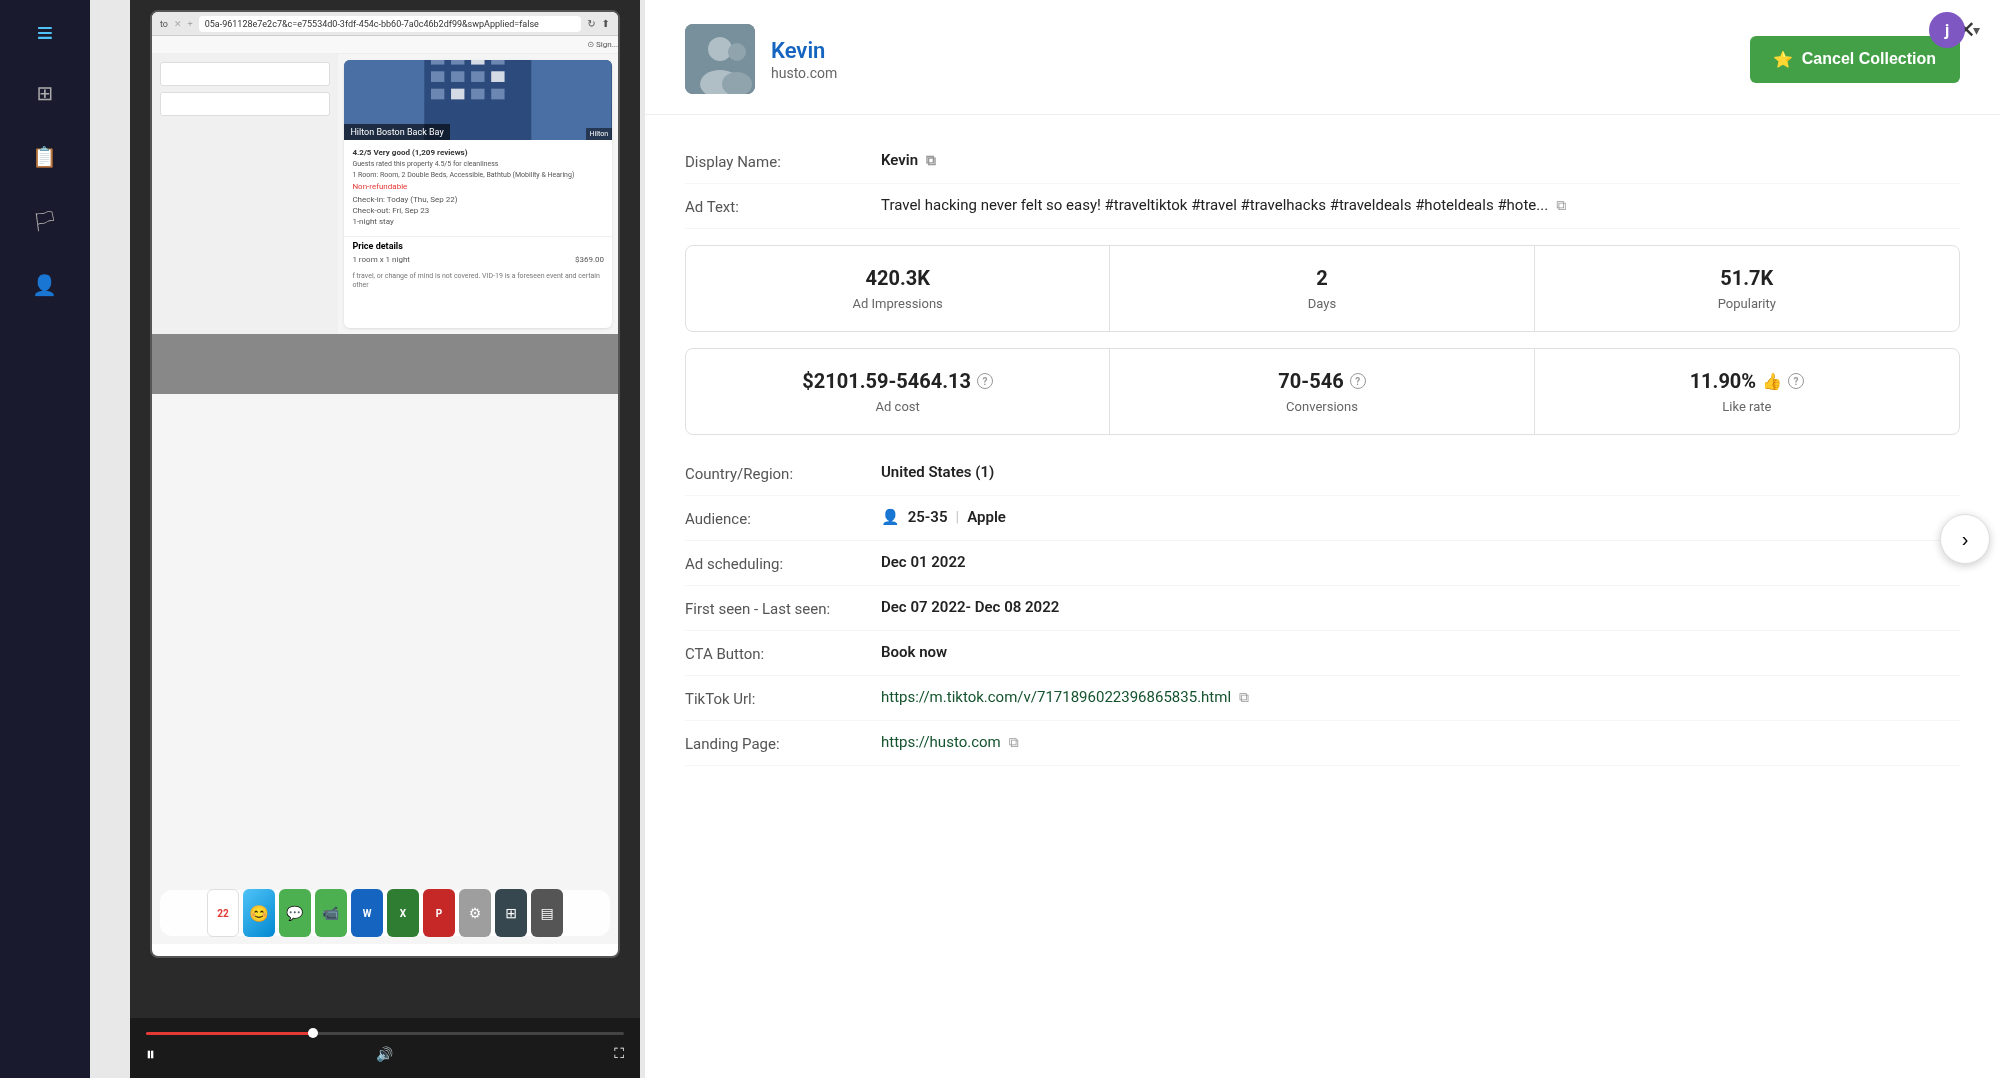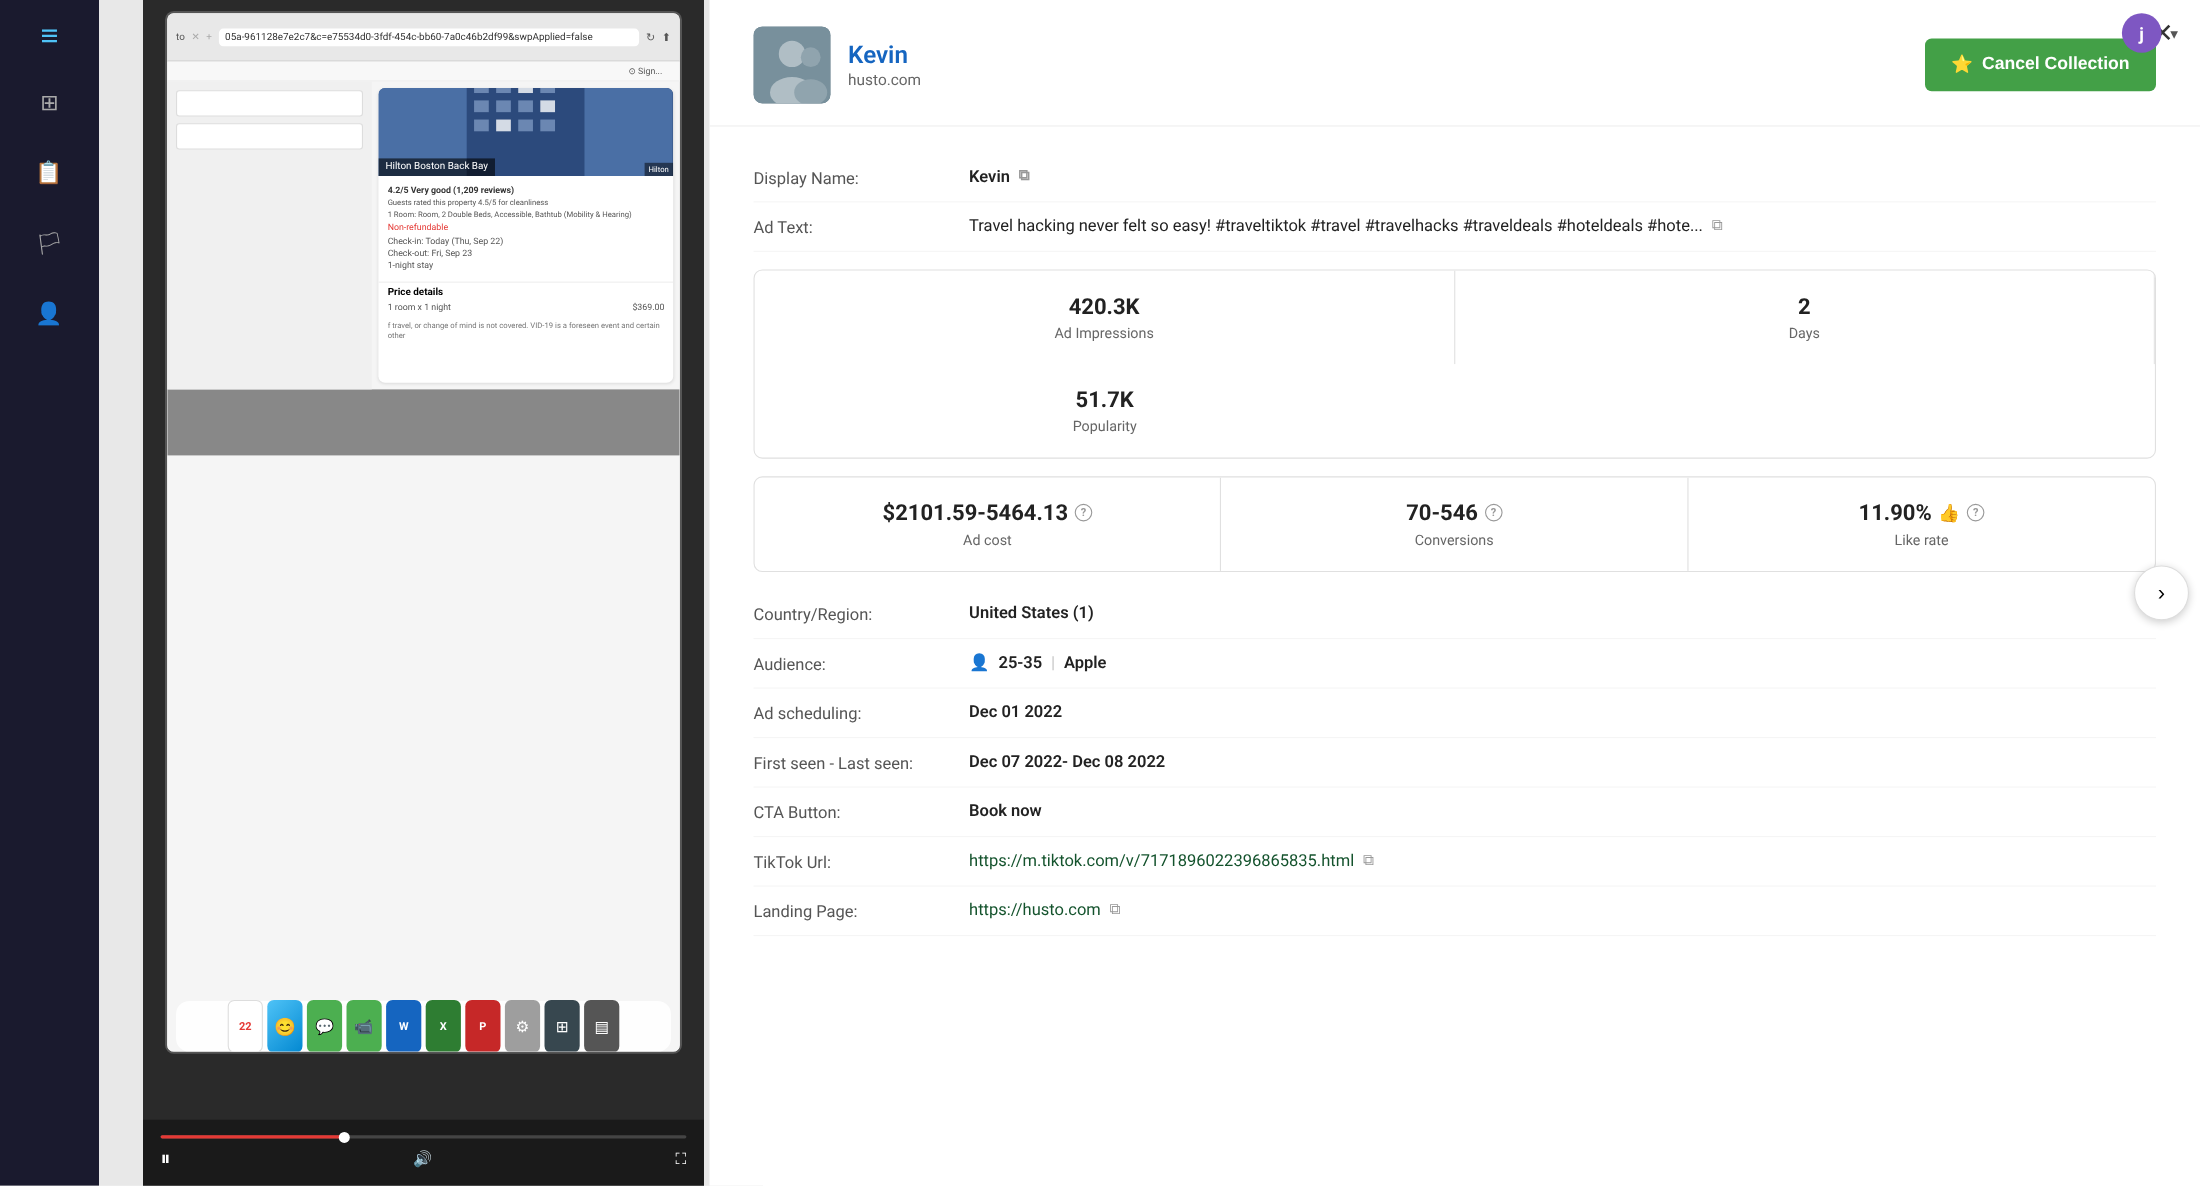--- a/index.html
+++ b/index.html
@@ -66,21 +66,21 @@
       right: 20px;
       bottom: 60px;
       background: #fff;
       border-radius: 8px;
       overflow: hidden;
       border: 2px solid #555;
     }
 
     .phone-browser-bar {
       background: #e8e8e8;
-      height: 44px;
+      height: 24px;
       display: flex;
       align-items: center;
       padding: 0 8px;
       gap: 6px;
       border-bottom: 1px solid #ccc;
     }
 
     .browser-url {
       flex: 1;
       font-size: 9px;
@@ -384,21 +384,21 @@
     .link-value {
       color: #14532d;
       text-decoration: none;
       font-weight: 400;
       word-break: break-all;
     }
 
     
     .stats-grid {
       display: grid;
-      grid-template-columns: 1fr 1fr;
+      grid-template-columns: 1fr 1fr 1fr;
       border: 1px solid #e0e0e0;
       border-radius: 8px;
       overflow: hidden;
       margin: 16px 0;
     }
 
     .stat-cell {
       padding: 20px 16px;
       text-align: center;
       border-right: 1px solid #e0e0e0;
@@ -512,21 +512,21 @@
       <div class="phone-browser-bar">
         <span style="font-size:9px;color:#555;">to</span>
         <span style="font-size:9px;color:#aaa;">✕</span>
         <span style="font-size:9px;color:#aaa;">+</span>
         <div class="browser-url">05a-961128e7e2c7&amp;c=e75534d0-3fdf-454c-bb60-7a0c46b2df99&amp;swpApplied=false</div>
         <span style="font-size:10px;color:#555;">↻</span>
         <span style="font-size:10px;color:#555;">⬆</span>
       </div>
       <div class="phone-content">
 
-        <div style="background:#f8f8f8;padding:4px 16px;display:flex;justify-content:flex-end;border-bottom:1px solid #eee;">
+        <div style="background:#f8f8f8;padding:4px 0;display:flex;justify-content:flex-end;border-bottom:1px solid #eee;">
           <span style="font-size:8px;color:#555;">⊙ Sign...</span>
         </div>
 
         <div style="display:flex;height:280px;">
           <div style="width:40%;background:#f0f0f0;padding:8px;display:flex;flex-direction:column;gap:6px;">
             <div style="background:#fff;height:24px;border-radius:3px;border:1px solid #ddd;"></div>
             <div style="background:#fff;height:24px;border-radius:3px;border:1px solid #ddd;"></div>
           </div>
           <div class="hotel-card" style="flex:1;margin:6px;">
             <div class="hotel-image">

